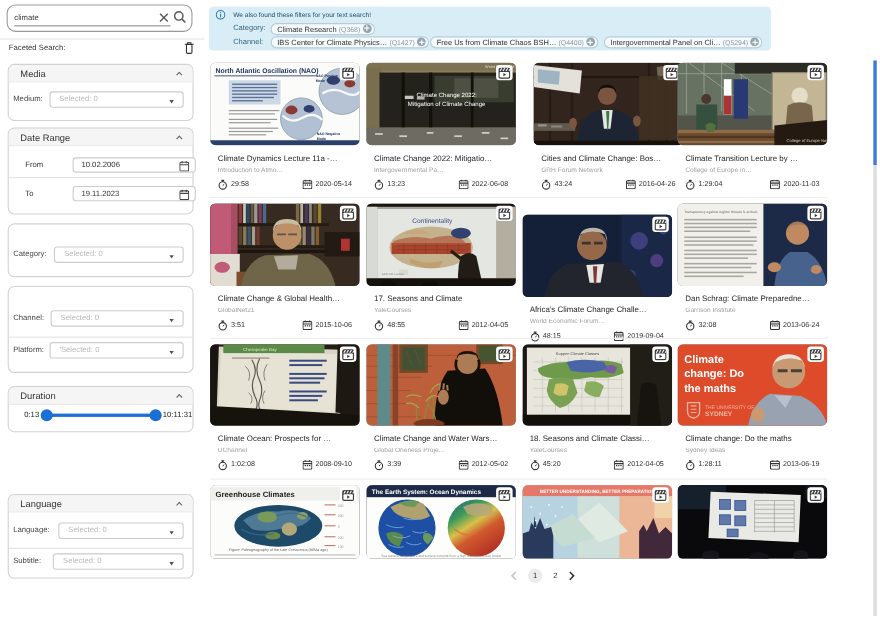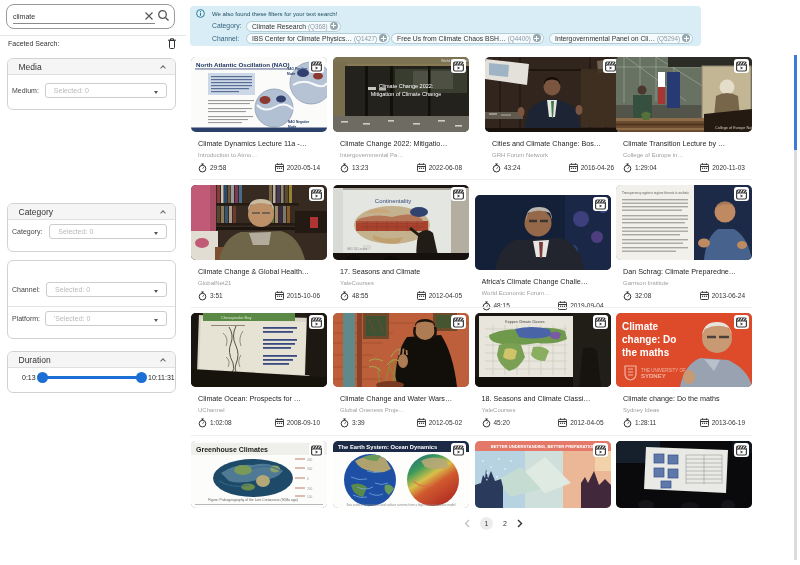--- a/index.html
+++ b/index.html
@@ -88,22 +88,37 @@
   <div class="chip" style="left:391px;top:33px">Free Us from Climate Chaos BSH… <span class="q">(Q4400)</span><span class="plus"></span></div>
   <div class="chip" style="left:549px;top:33px">Intergovernmental Panel on Cli… <span class="q">(Q5294)</span><span class="plus"></span></div>
 
   <div class="panel" style="top:58px;height:52px">
     <div class="phead">Media<span class="caret"></span></div>
     <div class="prow" style="top:24px">
         <span class="plabel">Medium:</span>
         <span class="sel" style="margin-left:6px">Selected: 0</span>
       </div>
   </div>
+  <div class="panel" style="top:116px;height:79px">
+    <div class="phead">Date Range<span class="caret"></span></div>
+    <div class="abs" style="left:15px;top:30px;font-size:7px;color:#333">From</div>
+    <div class="abs dinput" style="left:58px;top:26px;width:112px">10.02.2006<svg style="position:absolute;right:5px;top:2px" width="9" height="10" viewBox="0 0 9 10">
+          <rect x="0.5" y="1.5" width="8" height="8" rx="1" fill="none" stroke="#444" stroke-width="1"></rect>
+          <path d="M0.5 3.8 h8" stroke="#444" stroke-width="1"></path>
+          <path d="M2.5 0.5 v2 M6.5 0.5 v2" stroke="#444" stroke-width="1"></path>
+        </svg></div>
+    <div class="divl" style="top:44px"></div>
+    <div class="abs" style="left:15px;top:56px;font-size:7px;color:#333">To</div>
+    <div class="abs dinput" style="left:58px;top:52px;width:112px">19.11.2023<svg style="position:absolute;right:5px;top:2px" width="9" height="10" viewBox="0 0 9 10">
+          <rect x="0.5" y="1.5" width="8" height="8" rx="1" fill="none" stroke="#444" stroke-width="1"></rect>
+          <path d="M0.5 3.8 h8" stroke="#444" stroke-width="1"></path>
+          <path d="M2.5 0.5 v2 M6.5 0.5 v2" stroke="#444" stroke-width="1"></path>
+        </svg></div>
+  </div>
   <div class="panel" style="top:203px;height:49px">
-    <div class="phead">Category<span class="caret"></span></div>
     <div class="prow" style="top:20px">
         <span class="plabel">Category:</span>
         <span class="sel" style="margin-left:7px">Selected: 0</span>
       </div>
   </div>
   <div class="panel" style="top:260px;height:79px">
     <div class="prow" style="top:21px">
         <span class="plabel">Channel:</span>
         <span class="sel" style="margin-left:6px">Selected: 0</span>
       </div>
@@ -113,20 +128,32 @@
         <span class="sel" style="margin-left:5px">'Selected: 0</span>
       </div>
   </div>
   <div class="panel" style="top:351px;height:42px">
     <div class="phead">Duration<span class="caret"></span></div>
     <div class="abs" style="left:14px;top:21.5px;font-size:7px;color:#222">0:13</div>
     <div class="abs" style="left:33px;top:23.5px;width:101px;height:3px;background:#1c6fd4"></div>
     <div class="abs" style="left:28.5px;top:19.5px;width:11px;height:11px;border-radius:50%;background:#1c6fd4"></div>
     <div class="abs" style="left:127.5px;top:19.5px;width:11px;height:11px;border-radius:50%;background:#1c6fd4"></div>
     <div class="abs" style="left:140px;top:21.5px;font-size:7px;color:#222">10:11:31</div>
+  </div>
+  <div class="panel" style="top:449px;height:77px">
+    <div class="phead">Language<span class="caret"></span></div>
+    <div class="prow" style="top:25px">
+        <span class="plabel">Language:</span>
+        <span class="sel" style="margin-left:8px">Selected: 0</span>
+      </div>
+    <div class="divl" style="top:48px"></div>
+    <div class="prow" style="top:53px">
+        <span class="plabel">Subtitle:</span>
+        <span class="sel" style="margin-left:11px">Selected: 0</span>
+      </div>
   </div>
 
   <div id="cards">
   <div class="card" style="left:191px;top:57px">
         <div class="thumb" style="height:75px"><svg width="136" height="75" viewBox="0 0 136 75">
             <rect width="136" height="75" fill="#fbfbfa"></rect>
 <text x="5" y="9.5" font-size="6.2" font-weight="bold" fill="#16305c" font-family="Liberation Sans">North Atlantic Oscillation (NAO)</text>
 <rect x="4" y="11.5" width="92" height="0.9" fill="#44517e"></rect>
 <rect x="17" y="16" width="47" height="22" fill="#ccd8e5"></rect>
 <g fill="#5a6f95">

